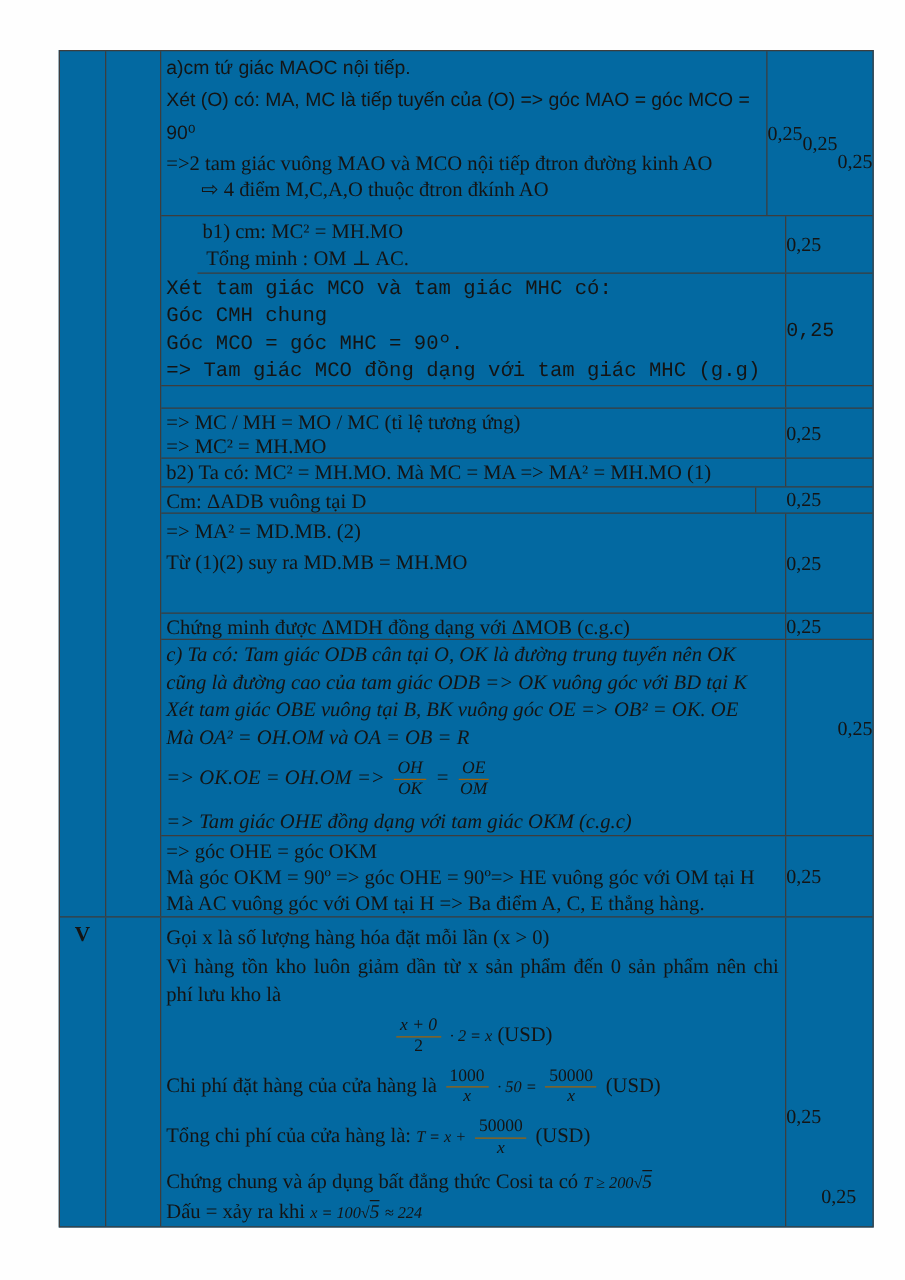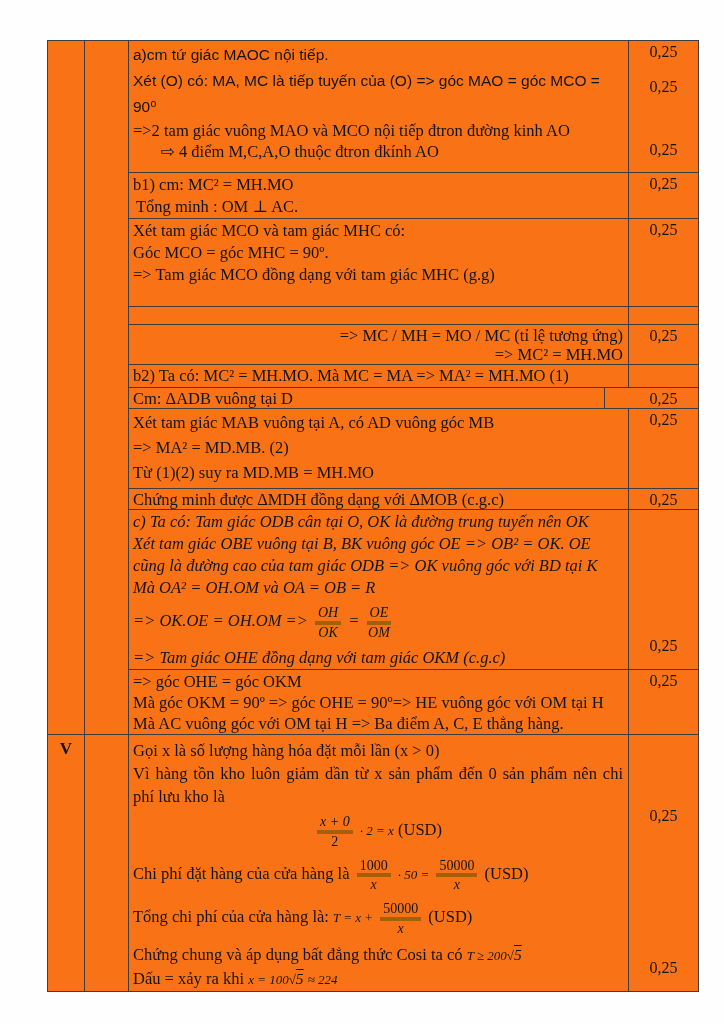--- a/index.html
+++ b/index.html
@@ -4,77 +4,77 @@
 <style>
   html,body{margin:0;padding:0;background:#ffffff;}
   .page{
     position:relative;width:724px;height:1024px;background:#fefefe;
     font-family:"Liberation Serif","DejaVu Serif",serif;color:#141414;
     overflow:hidden;
   }
   .tbl{
     position:absolute;left:47px;top:40px;width:652px;
     border:1px solid #3d3d3d;box-sizing:border-box;
-    display:flex;flex-direction:column;background:#f97316;
+    display:flex;flex-direction:column;background:#0369a1;
   }
   .band{display:flex;align-items:stretch;}
   .band2{border-top:1px solid #3d3d3d;min-height:239px;}
   .qcell{
     flex:0 0 37px;border-right:1px solid #3d3d3d;box-sizing:border-box;
     text-align:center;font-weight:bold;font-size:17px;padding-top:4px;
   }
   .subcell{flex:0 0 44px;border-right:1px solid #3d3d3d;box-sizing:border-box;}
   .rows{flex:1;display:flex;flex-direction:column;}
   .row{display:flex;border-bottom:1px solid #3d3d3d;box-sizing:border-box;}
   .rows .row:last-child{border-bottom:none;}
   .content{
     flex:1;border-right:1px solid #3d3d3d;box-sizing:border-box;
     padding:1px 5px 0 4px;font-size:16.5px;line-height:22px;
   }
   .score{
-    flex:0 0 69px;box-sizing:border-box;display:flex;flex-direction:column;
+    flex:0 0 69px;box-sizing:border-box;display:flex;
     align-items:center;font-size:16px;padding-top:2px;
   }
   .score span{line-height:18px;}
   p{margin:0;}
   .sans{font-family:"Liberation Sans","DejaVu Sans",sans-serif;font-size:15.5px;line-height:25px;}
   .indent1{padding-left:28px;}
   .indent2{padding-left:46px;}
   .pl3{padding-left:3px;}
 
   .r-a{min-height:132px;}
   .r-a .content p{line-height:21px;}
   .r-a .content p.sans{line-height:26px;}
   .r-a .score .s2{margin-top:17px;}
   .r-a .score .s3{margin-top:45px;}
-  .r-b{min-height:46px;}
-  .r-c{min-height:88px;}
+  .r-b{min-height:46px;margin-left:29px;}
+  .r-c{min-height:88px;font-family:Liberation Mono, monospace;}
   .r-d{min-height:18px;}
-  .r-e{min-height:40px;}  .r-e .content p{line-height:19px;text-align:right;}
+  .r-e{min-height:40px;}  .r-e .content p{line-height:19px;}
   .r-f{min-height:23px;}  .r-f .content p{line-height:20px;}
   .r-g{min-height:21px;gap:24px;}  .r-g .content p{line-height:19px;}
   .r-h{min-height:80px;}  .r-h .content p{line-height:25px;}
   .r-i{min-height:21px;}  .r-i .content p{line-height:19px;}
   .r-j{min-height:150px;} .r-j .content p{line-height:22px;font-style:italic;}
   .r-j .score{justify-content:flex-end;padding-bottom:14px;}
   .r-k{min-height:64px;}  .r-k .content p{line-height:21px;}
 
   .band2 .content{padding-top:4px;}
   .band2 .content p{line-height:23px;}
   .band2 .score .s1{margin-top:70px;}
   .band2 .score .s2{margin-top:auto;margin-bottom:14px;}
   .justify{text-align:justify;text-align-last:justify;}
   .center{text-align:center;}
   .fline{line-height:18px;margin:5px 0 6px 0;}
 
   .frac{
     display:inline-block;vertical-align:middle;text-align:center;
     font-size:14px;line-height:1.12;margin:1px 3px;
   }
-  .frac .fn{display:block;border-bottom:4px solid #a16207;padding:0 3px;text-align:right;}
+  .frac .fn{display:block;border-bottom:1px solid #a16207;padding:0 3px;text-align:right;}
   .frac .fd{display:block;}
   .math{font-style:italic;font-size:13px;}
   .it{font-style:italic;}
   .ovl{text-decoration:overline;font-style:italic;font-size:15.5px;}
   .arrowline{font-family:"Liberation Serif","DejaVu Sans","DejaVu Serif",serif;}
 </style>
 </head>
 <body>
 
 <div class="page">
@@ -105,20 +105,21 @@
             <p class="pl3">Tổng minh : OM ⊥ AC.</p>
           </div>
           <div class="score">
             <span>0,25</span>
           </div>
         </div>
 
         <div class="row r-c">
           <div class="content">
             <p>Xét tam giác MCO và tam giác MHC có:</p>
+            <p>Góc CMH chung</p>
             <p>Góc MCO = góc MHC = 90º.</p>
             <p>=&gt; Tam giác MCO đồng dạng với tam giác MHC (g.g)</p>
           </div>
           <div class="score">
             <span>0,25</span>
           </div>
         </div>
 
         <div class="row r-d">
           <div class="content"></div>
@@ -146,43 +147,42 @@
           <div class="content">
             <p>Cm: ΔADB vuông tại D</p>
           </div>
           <div class="score">
             <span>0,25</span>
           </div>
         </div>
 
         <div class="row r-h">
           <div class="content">
-            <p>Xét tam giác MAB vuông tại A, có AD vuông góc MB</p>
             <p>=&gt; MA² = MD.MB. (2)</p>
             <p>Từ (1)(2) suy ra MD.MB = MH.MO</p>
           </div>
           <div class="score">
             <span>0,25</span>
           </div>
         </div>
 
         <div class="row r-i">
           <div class="content">
             <p>Chứng minh được ΔMDH đồng dạng với ΔMOB (c.g.c)</p>
           </div>
           <div class="score">
             <span>0,25</span>
           </div>
         </div>
 
         <div class="row r-j">
           <div class="content">
             <p>c) Ta có: Tam giác ODB cân tại O, OK là đường trung tuyến nên OK</p>
+            <p>cũng là đường cao của tam giác ODB =&gt; OK vuông góc với BD tại K</p>
             <p>Xét tam giác OBE vuông tại B, BK vuông góc OE =&gt; OB² = OK. OE</p>
-            <p>cũng là đường cao của tam giác ODB =&gt; OK vuông góc với BD tại K</p>
             <p>Mà OA² = OH.OM và OA = OB = R</p>
             <p class="fline">
               <span>=&gt; OK.OE = OH.OM =&gt;</span>
               <span class="frac"><span class="fn">OH</span><span class="fd">OK</span></span>
               <span>=</span>
               <span class="frac"><span class="fn">OE</span><span class="fd">OM</span></span>
             </p>
             <p>=&gt; Tam giác OHE đồng dạng với tam giác OKM (c.g.c)</p>
           </div>
           <div class="score">

